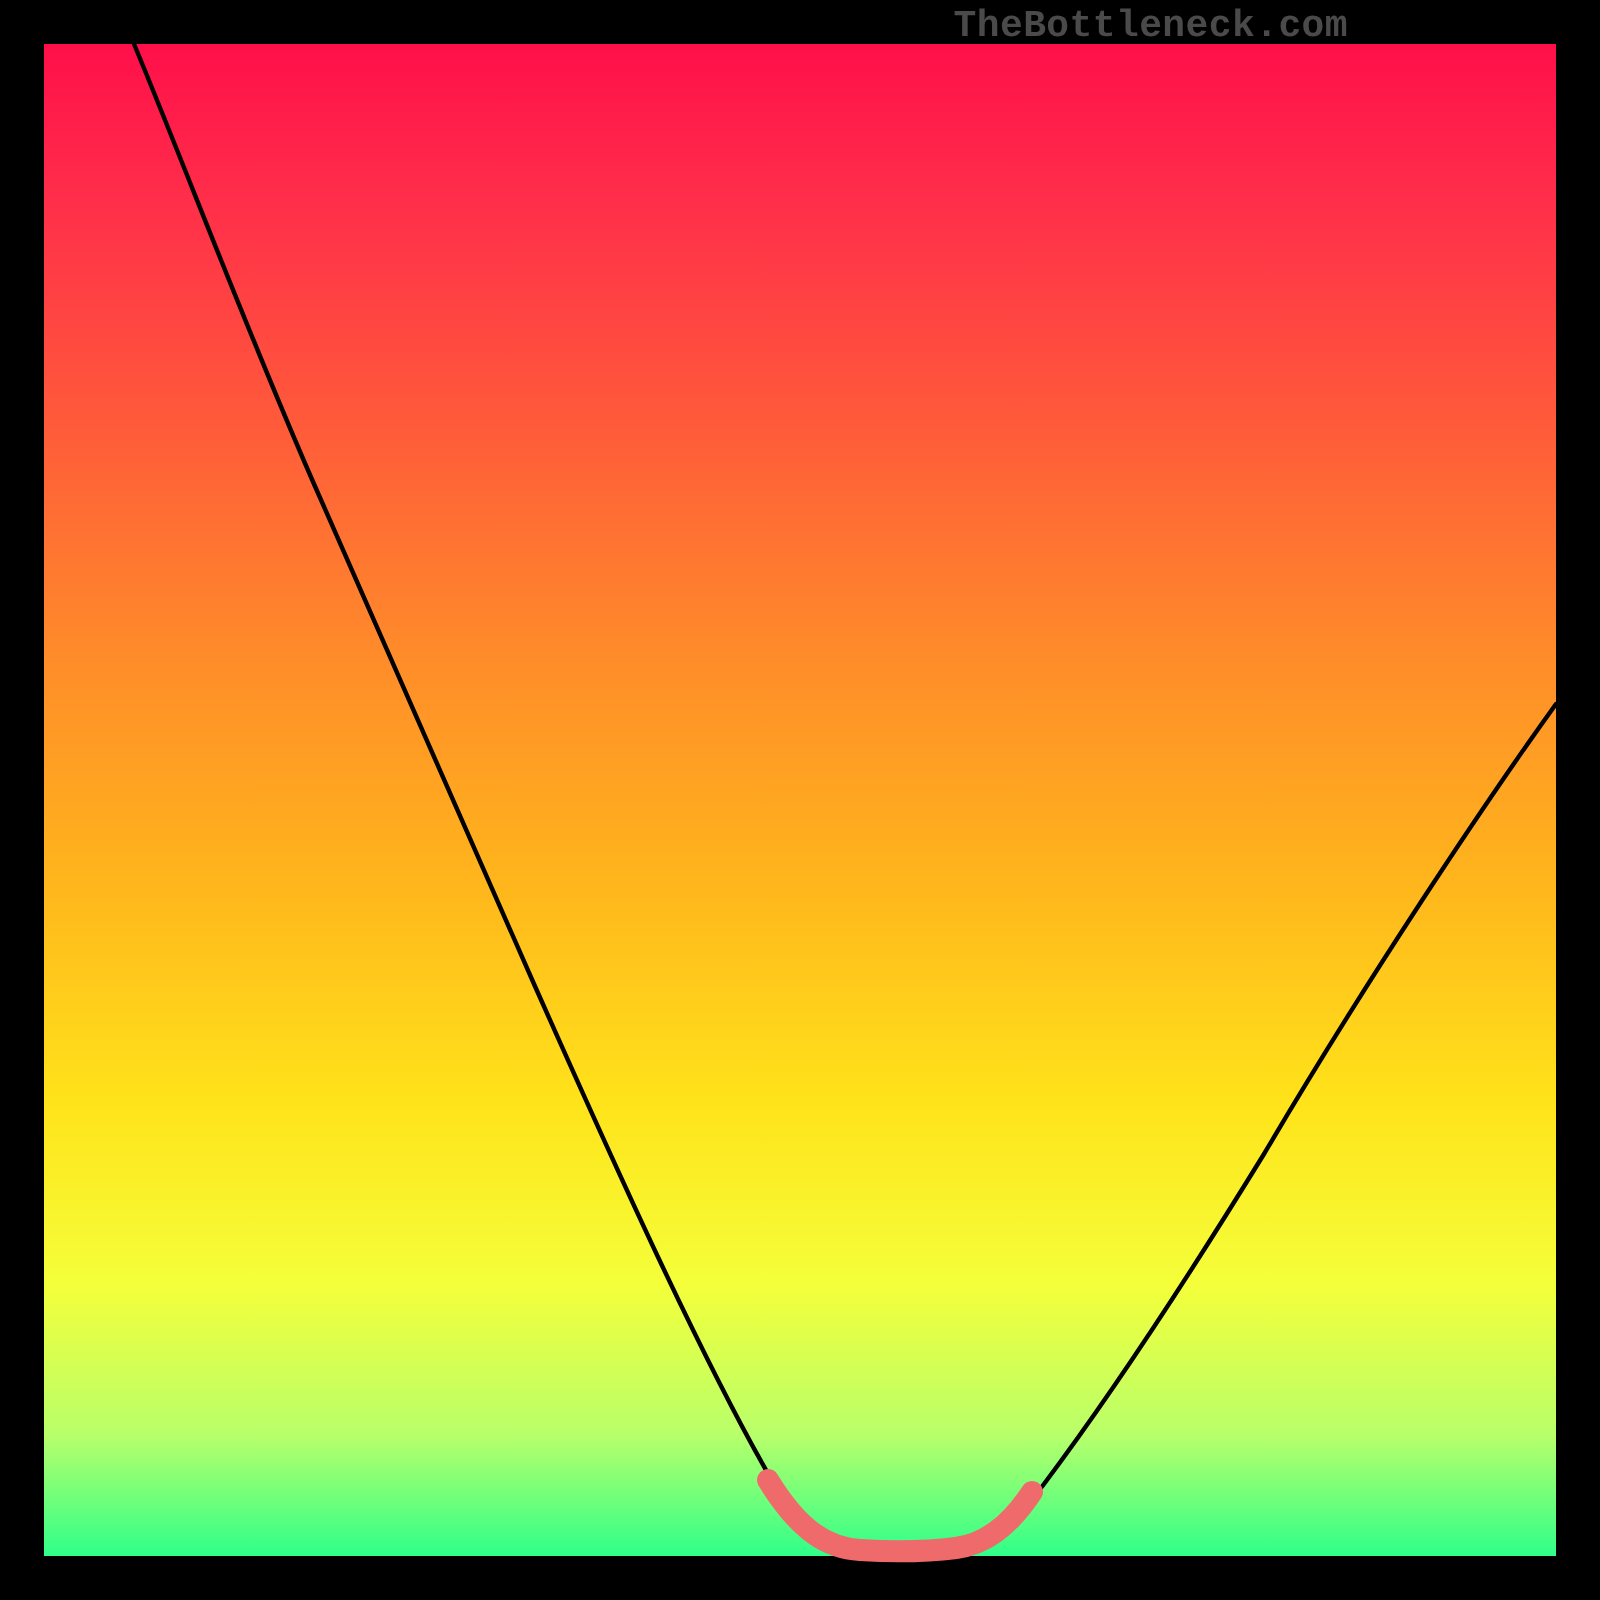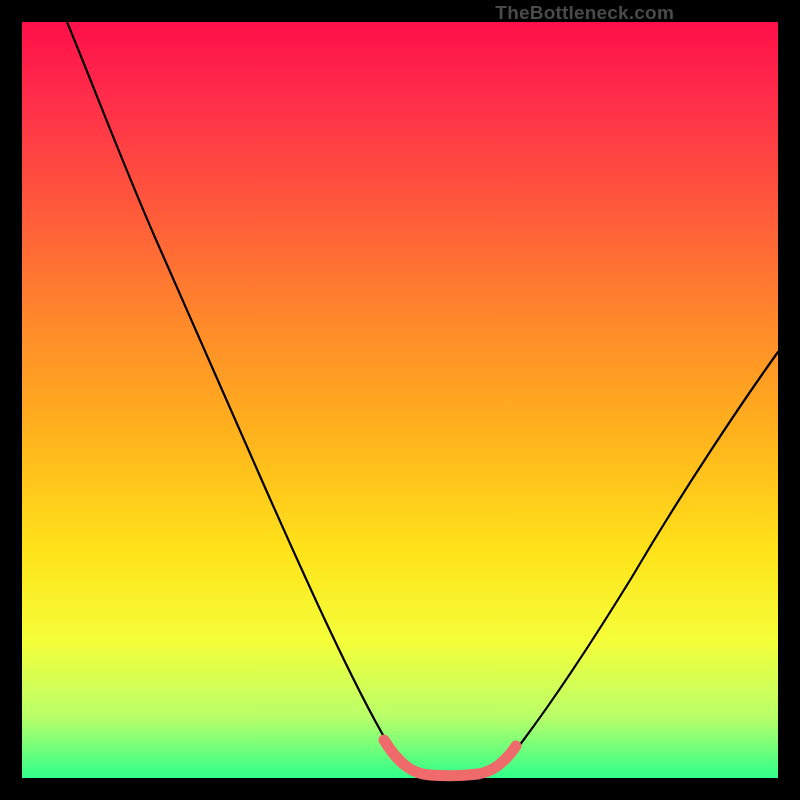--- a/index.html
+++ b/index.html
@@ -9,20 +9,21 @@
     height: 800px;
     background: #000;
     font-family: Arial, Helvetica, sans-serif;
     overflow: hidden;
   }
   .frame {
     position: relative;
     width: 680px;
     height: 800px;
     background: #000;
+    font-family: Liberation Mono, monospace;
   }
   .plot-area {
     position: absolute;
     left: 22px;
     top: 22px;
     width: 756px;
     height: 756px;
     
     background: linear-gradient(
       to bottom,

